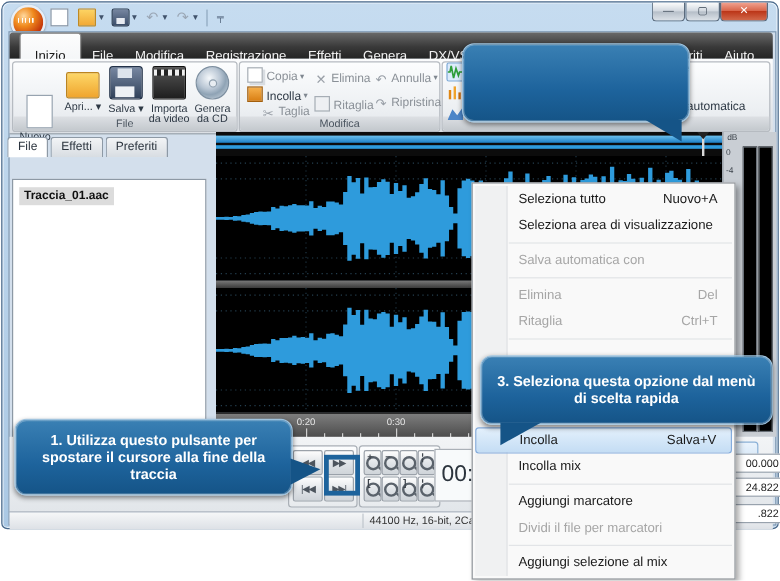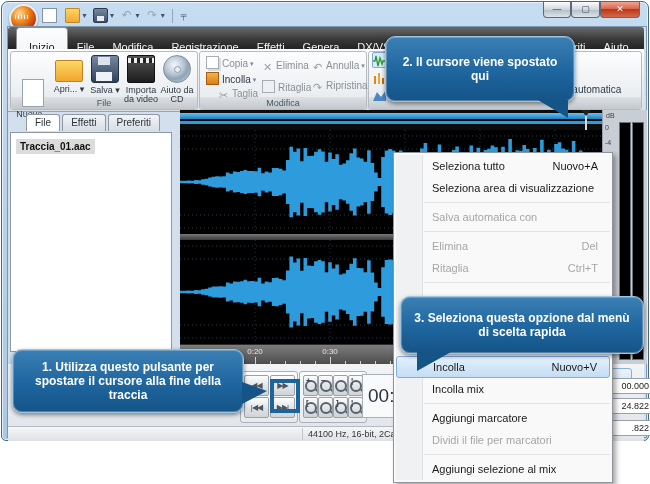--- a/index.html
+++ b/index.html
@@ -69,25 +69,25 @@
   .mi-paste-icon{background:linear-gradient(#f6b04c,#d97f14);border:1px solid #a35f0d;}
   .mi-cut-icon,.mi-delete-icon,.mi-undo-icon,.mi-redo-icon{border:none;font-size:11px;line-height:11px;color:#9aa0a8;text-align:center;}
   .mi-trim-icon{border:1px solid #a6adb5;background:#eef0f3;}
   .drop{font-size:7px;color:#7f8790;vertical-align:1px;}
   .view-btn{position:absolute;left:4px;width:15px;height:14px;border:1px solid transparent;}
   .view-btn.sel{border-color:#7fabd8;background:#dcebfb;border-radius:2px;}
   #ribbon-partials{font-size:10px;color:#2e3945;}
   #ribbon-partials div{position:absolute;left:0;white-space:nowrap;}
 
   
-  #left-tabs{left:24px;top:112px;height:32px;font-size:10px;color:#2a333d;}
+  #left-tabs{left:4px;top:112px;height:32px;font-size:10px;color:#2a333d;}
   .ltab{display:inline-block;padding:2px 8px 3px 8px;border:1px solid #8d99a5;border-bottom:none;
     background:linear-gradient(#f2f4f6,#d8dde2);border-radius:3px 3px 0 0;margin-right:2px;}
   .ltab.active{background:#fff;position:relative;z-index:2;}
-  #file-list{left:8px;top:130px;width:160px;height:218px;background:#fff;border:1px solid #8d99a5;}
+  #file-list{left:8px;top:147px;width:160px;height:218px;background:#fff;border:1px solid #8d99a5;}
   #file-item{margin:6px 5px;padding:2px 4px;background:#dcdcdc;font-size:10px;font-weight:bold;color:#111;width:fit-content;}
 
   
   #overview{left:178px;top:108px;width:422px;height:20px;background:#0c0c0c;}
   #overview .ostrip1{position:absolute;left:0;top:3px;width:100%;height:6px;background:linear-gradient(#6cc0ee,#1d7fc4);}
   #overview .ostrip2{position:absolute;left:0;top:11px;width:100%;height:3px;background:#2e9bdc;}
   #ov-cursor{position:absolute;left:405px;top:0;width:2px;height:20px;background:#d8d8d8;}
   #ov-cursor::after{content:"";position:absolute;left:-4px;top:0;border-left:5px solid transparent;border-right:5px solid transparent;border-top:6px solid #222;}
   .chan{left:178px;width:422px;height:104px;background:#000;}
   #chan1{top:128px;} #chan2{top:238px;}
@@ -171,21 +171,21 @@
 
     <div class="abs" id="tabrow"><span class="rtab active">Inizio</span><span class="rtab">File</span><span class="rtab">Modifica</span><span class="rtab">Registrazione</span><span class="rtab">Effetti</span><span class="rtab">Genera</span><span class="rtab">DX/VST</span><span class="rtab">Strumenti</span><span class="rtab">Missaggio</span><span class="rtab">Preferiti</span><span class="rtab">Aiuto</span></div>
 
     <div class="abs" id="ribbon">
       <div class="rgroup" id="grp-file" style="left:2px;width:186px;">
         <div class="rgroup-label">File</div>
       <div class="bigbtn" style="left: 4px; margin-top: 24px;"><span class="bicon bi-new-document-icon"></span><span class="blabel">Nuovo...</span></div>
           <div class="bigbtn" style="left: 40px;"><span class="bicon bi-open-folder-icon"></span><span class="blabel">Apri... ▾</span></div>
           <div class="bigbtn" style="left: 76px;"><span class="bicon bi-save-floppy-icon"></span><span class="blabel">Salva ▾</span></div>
           <div class="bigbtn" style="left: 112px;"><span class="bicon bi-import-video-icon"></span><span class="blabel">Importa da video</span></div>
-          <div class="bigbtn" style="left: 148px;"><span class="bicon bi-copy-cd-icon"></span><span class="blabel">Aiuto da CD</span></div>
+          <div class="bigbtn" style="left: 148px;"><span class="bicon bi-copy-cd-icon"></span><span class="blabel">Genera da CD</span></div>
         </div>
       <div class="rgroup" id="grp-modifica" style="left:191px;width:166px;">
         <div class="rgroup-label">Modifica</div>
       <div class="smallrow" style="left: 6px; top: 4px;"><span class="mi mi-copy-icon"></span>Copia<span class="drop"> ▾</span></div>
           <div class="smallrow enabled" style="left: 6px; top: 20px;"><span class="mi mi-paste-icon"></span>Incolla<span class="drop"> ▾</span></div>
           <div class="smallrow" style="left: 18px; top: 36px;"><span class="mi mi-cut-icon">✂</span>Taglia</div>
           <div class="smallrow" style="left: 62px; top: 8px;"><span class="mi mi-delete-icon">✕</span>Elimina</div>
           <div class="smallrow" style="left: 62px; top: 28px;"><span class="mi mi-trim-icon"></span>Ritaglia</div>
           <div class="smallrow" style="left: 112px; top: 8px;"><span class="mi mi-undo-icon">↶</span>Annulla<span class="drop"> ▾</span></div>
           <div class="smallrow" style="left: 112px; top: 28px;"><span class="mi mi-redo-icon">↷</span>Ripristina<span class="drop"> ▾</span></div>
@@ -338,31 +338,30 @@
   <div class="abs" id="context-menu">
       <div class="cm-item">Seleziona tutto<span class="sc">Nuovo+A</span></div>
       <div class="cm-item">Seleziona area di visualizzazione</div>
       <div class="cm-sep"></div>
       <div class="cm-item disabled">Salva automatica con</div>
       <div class="cm-sep"></div>
       <div class="cm-item disabled">Elimina<span class="sc">Del</span></div>
       <div class="cm-item disabled">Ritaglia<span class="sc">Ctrl+T</span></div>
       <div class="cm-sep"></div>
       <div class="cm-gap"></div>
-      <div class="cm-item hl">Incolla<span class="sc">Nuovo+V</span></div>
+      <div class="cm-item hl">Incolla<span class="sc">Salva+V</span></div>
       <div class="cm-item">Incolla mix</div>
       <div class="cm-sep"></div>
       <div class="cm-item">Aggiungi marcatore</div>
       <div class="cm-item disabled">Dividi il file per marcatori</div>
       <div class="cm-sep"></div>
       <div class="cm-item">Aggiungi selezione al mix</div>
     </div>
 
   <div class="callout" id="callout-2">
-    <span>2. Il cursore viene spostato qui</span>
     <div class="tail"></div>
   </div>
   <div class="callout" id="callout-3">
     <span>3. Seleziona questa opzione dal menù di scelta rapida</span>
     <div class="tail"></div>
   </div>
   <div class="callout" id="callout-1">
     <span>1. Utilizza questo pulsante per spostare il cursore alla fine della traccia</span>
     <div class="tail"></div>
   </div>

